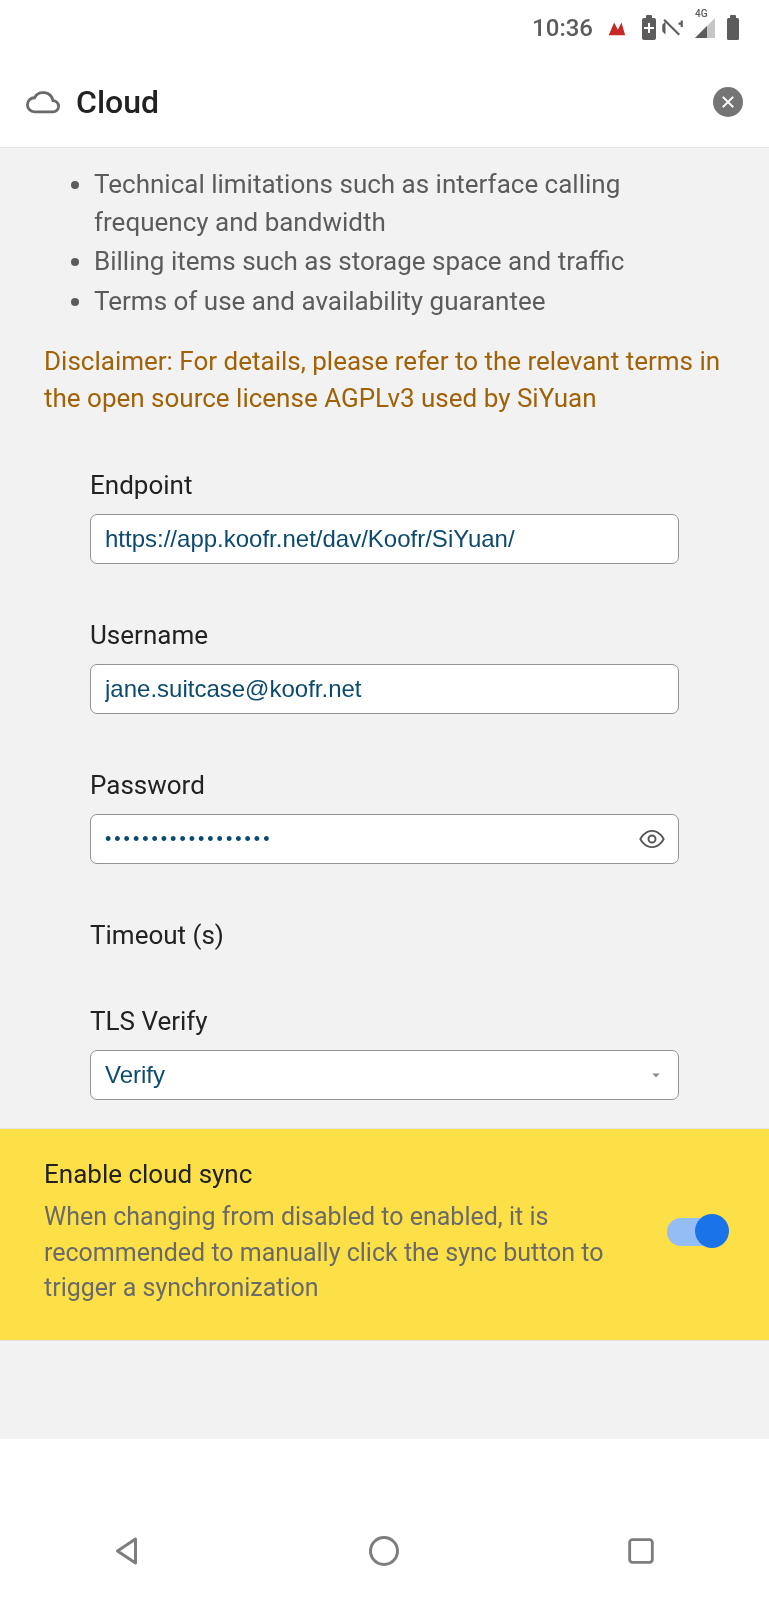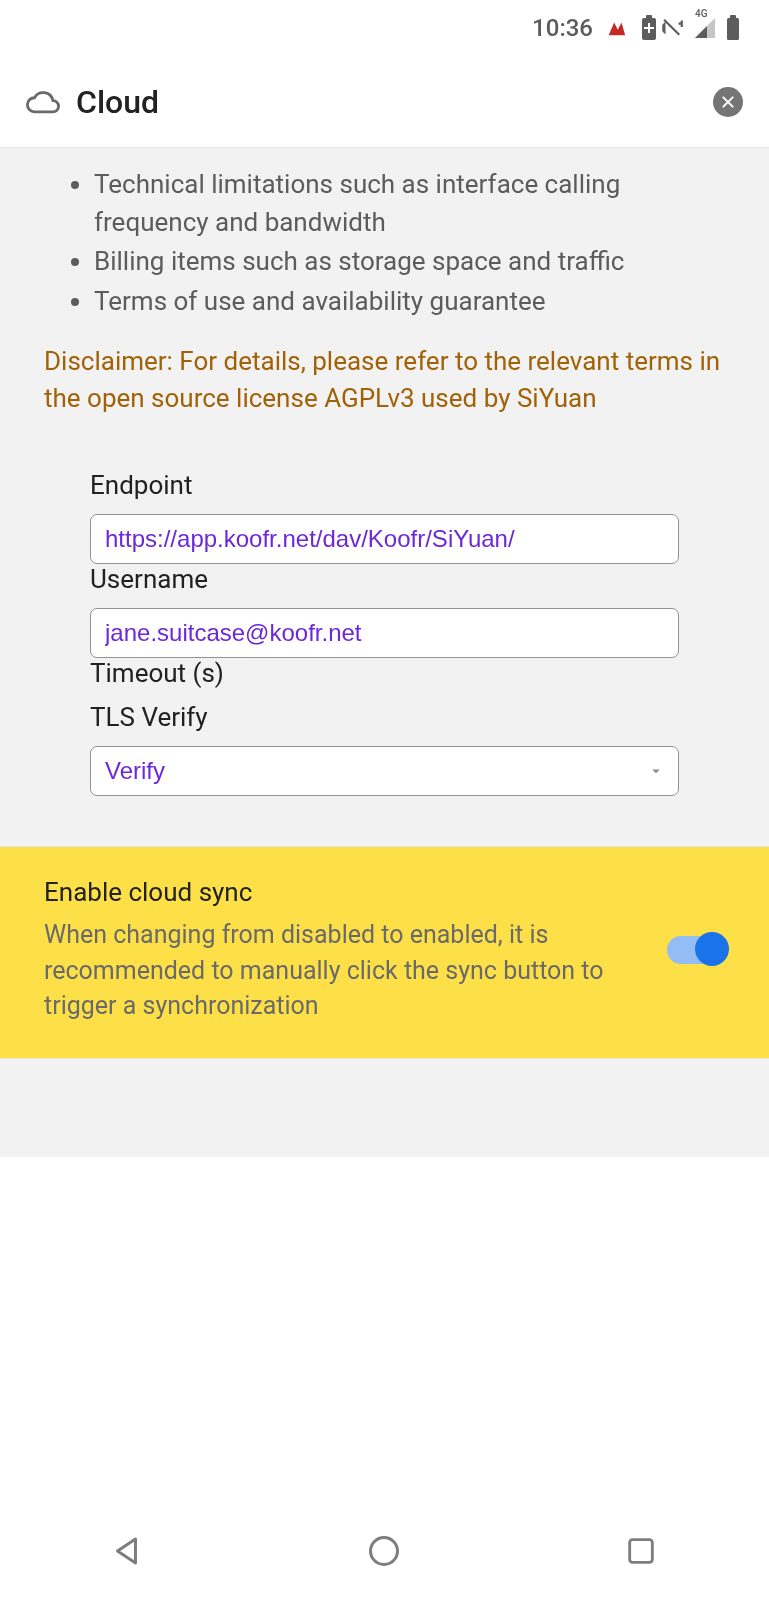--- a/index.html
+++ b/index.html
@@ -10,24 +10,24 @@
   .status-icon-red { color: #c62828; font-size: 22px; }
   .header { height: 92px; display: flex; align-items: center; padding: 0 26px; border-bottom: 1px solid #e6e6e6; }
   .header .cloud-icon { width: 34px; height: 34px; color: #6a6a6a; margin-right: 16px; }
   .header .title { font-size: 32px; font-weight: 500; color: #222; flex: 1; }
   .header .close { width: 30px; height: 30px; border-radius: 50%; background: #757575; display: flex; align-items: center; justify-content: center; color: #fff; cursor: pointer; }
   .content { background: #f2f2f2; }
   .section-top { padding: 18px 44px 26px 44px; }
   .bullets { list-style: disc; padding-left: 50px; margin-bottom: 22px; }
   .bullets li { font-size: 26px; line-height: 1.45; color: #5c5c5c; margin-bottom: 2px; }
   .disclaimer { font-size: 26px; line-height: 1.45; color: #a16207; }
-  .form-group { padding: 0 90px; }
+  .form-group { padding: 0 90px; margin-bottom: 56px; }
   .form-group.first { margin-top: 26px; }
   .form-label { font-size: 26px; color: #222; margin-bottom: 14px; display: block; }
-  .text-input { width: 100%; height: 50px; border: 1px solid #939393; border-radius: 7px; background: #fff; padding: 0 14px; font-size: 24px; color: #6d28d9; outline: none; }
+  .text-input { width: 100%; height: 50px; border: 1px solid #939393; border-radius: 7px; background: #fff; padding: 0 14px; font-size: 24px; color: #0c4a6e; outline: none; }
   .pwd-wrap { position: relative; }
   .pwd-wrap .text-input { padding-right: 52px; letter-spacing: 3px; font-size: 18px; }
   .eye-btn { position: absolute; right: 12px; top: 50%; transform: translateY(-50%); width: 30px; height: 30px; display: flex; align-items: center; justify-content: center; color: #555; cursor: pointer; }
   .select-wrap { position: relative; }
   .select-wrap .text-input { padding-right: 68px; }
   .select-arrow { position: absolute; right: 14px; top: 50%; transform: translateY(-50%); color: #888; pointer-events: none; }
   .setting-row { border-top: 1px solid #e3e3e3; border-bottom: 1px solid #e3e3e3; padding: 30px 44px 34px 44px; display: flex; align-items: center; gap: 24px; background: #fde047; margin-top: 4px; }
   .setting-texts { flex: 1; }
   .setting-title { font-size: 26px; color: #222; margin-bottom: 10px; }
   .setting-desc { font-size: 25px; line-height: 1.42; color: #6a6a6a; }
@@ -110,26 +110,40 @@
   <div class="form-group first">
     <label class="form-label">Endpoint</label>
     <input class="text-input" type="text" value="https://app.koofr.net/dav/Koofr/SiYuan/" style="">
   </div>
 
   <div class="form-group">
     <label class="form-label">Username</label>
     <input class="text-input" type="text" value="jane.suitcase@koofr.net" style="">
   </div>
 
+  <div class="form-group">
+    <label class="form-label">Password</label>
+    <div class="pwd-wrap">
+      <input class="text-input" type="text" value="••••••••••••••••••" style="">
+      <span class="eye-btn">
+        <span>
+          <svg width="28" height="28" viewBox="0 0 24 24">
+              <path fill="none" stroke="currentColor" stroke-width="1.6" d="M2 12s3.5-7 10-7 10 7 10 7-3.5 7-10 7S2 12 2 12z"></path>
+              <circle cx="12" cy="12" r="3" fill="none" stroke="currentColor" stroke-width="1.6"></circle>
+            </svg>
+        </span>
+      </span>
+    </div>
+  </div>
 
   <div class="form-group">
     <label class="form-label">Timeout (s)</label>
   </div>
 
-  <div class="form-group" style="margin-bottom:50px;">
+  <div class="form-group" style="margin-bottom:28px;">
     <label class="form-label">TLS Verify</label>
     <div class="select-wrap">
       <input class="text-input" type="text" readonly="" value="Verify" style="">
       <span class="select-arrow">
         <svg width="18" height="18" viewBox="0 0 24 24">
             <path fill="currentColor" d="M7 10l5 5 5-5z"></path>
           </svg>
       </span>
     </div>
   </div>

